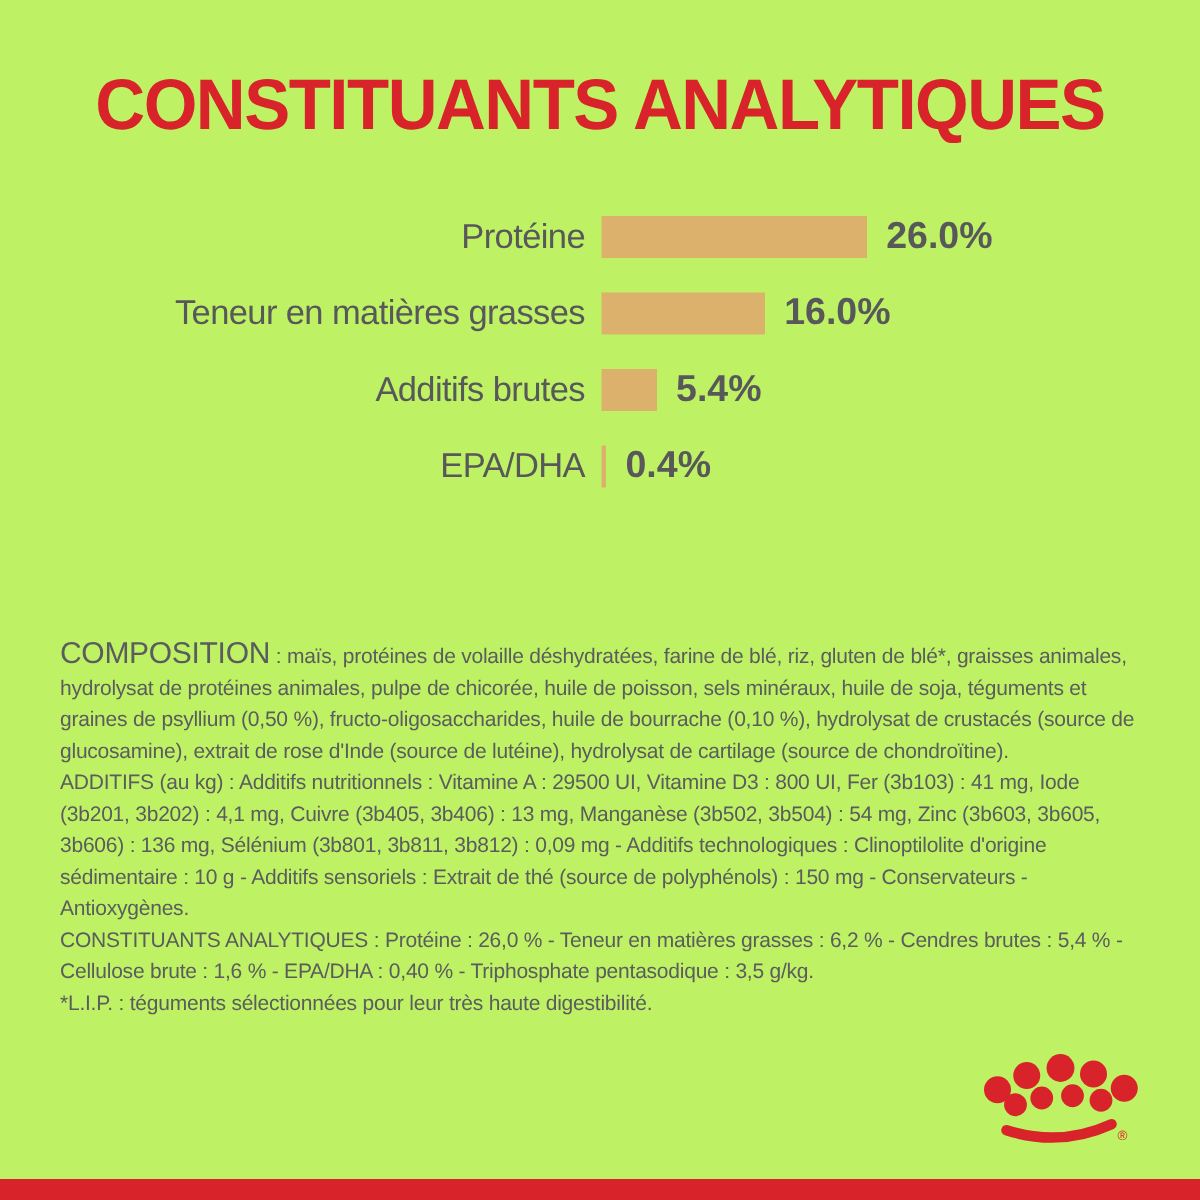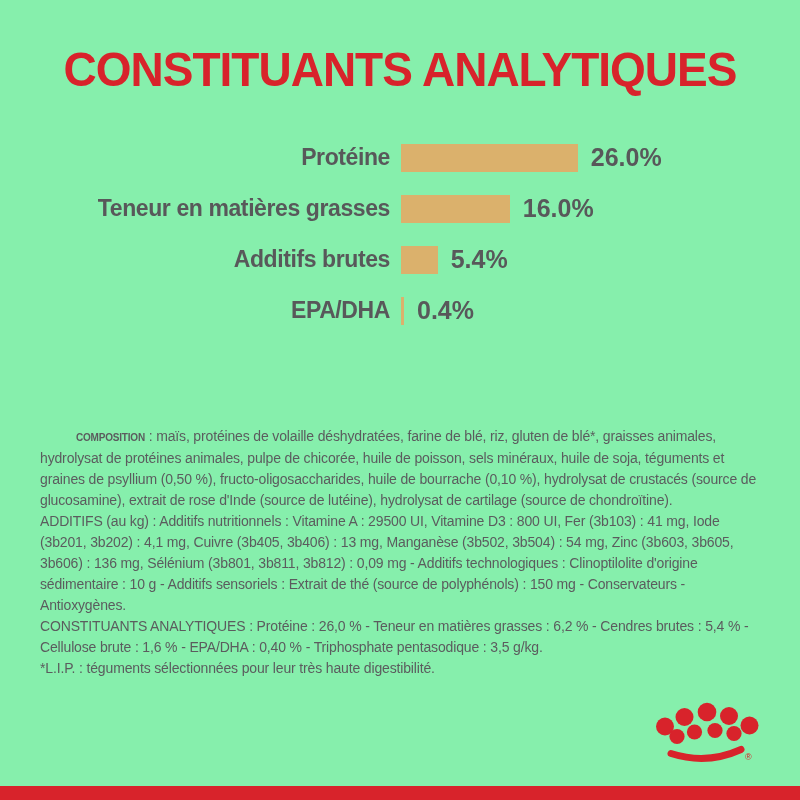--- a/index.html
+++ b/index.html
@@ -3,42 +3,42 @@
 <meta charset="utf-8">
 <style>
   :root{
     --red:#D8232B;
     --tan:#DBB16C;
     --label-gray:#58585A;
     --body-gray:#5B5C5E;
   }
   html,body{margin:0;padding:0;background:#fff;}
   .page{
-    position:relative;width:800px;height:800px;background:#86efac;overflow:hidden;
+    position:relative;width:800px;height:800px;background:#bef264;overflow:hidden;
     font-family:"Liberation Sans",sans-serif;
   }
   .title{
     position:absolute;top:40px;left:0;width:800px;height:56px;line-height:56px;
     text-align:center;font-size:46px;font-weight:700;letter-spacing:-1px;
     color:var(--red);transform:scaleY(1.04);transform-origin:top center;white-space:nowrap;
   }
   .chart{position:absolute;top:132px;left:0;width:800px;}
   .crow{display:flex;align-items:center;height:51px;}
   .clabel{
-    width:390px;text-align:right;font-size:23px;font-weight:700;
+    width:390px;text-align:right;font-size:23px;font-weight:400;
     color:var(--label-gray);letter-spacing:-0.4px;white-space:nowrap;
   }
   .cbar{height:28px;background:var(--tan);margin-left:11px;flex:none;}
   .cvalue{margin-left:13px;font-size:25px;font-weight:700;color:var(--label-gray);white-space:nowrap;}
   .textblock{
     position:absolute;top:426px;left:40px;width:727px;
     font-size:14px;line-height:21px;letter-spacing:-0.15px;color:var(--body-gray);
   }
   .textblock p{margin:0;padding:0;}
-  .b{font-weight:700;font-size:10px;letter-spacing:-0.2px;margin-left:36px;}
+  .b{font-weight:400;font-size:20px;letter-spacing:-0.2px;}
   .crown{position:absolute;left:645px;top:695px;width:130px;height:80px;}
   .crown svg{display:block;width:130px;height:80px;}
   .reg{
     position:absolute;left:100px;top:57px;font-size:9px;color:var(--red);
     font-family:"Liberation Sans",sans-serif;
   }
   .bottom-bar{position:absolute;left:0;bottom:0;width:800px;height:14px;background:var(--red);}
 </style>
 </head>
 <body>

